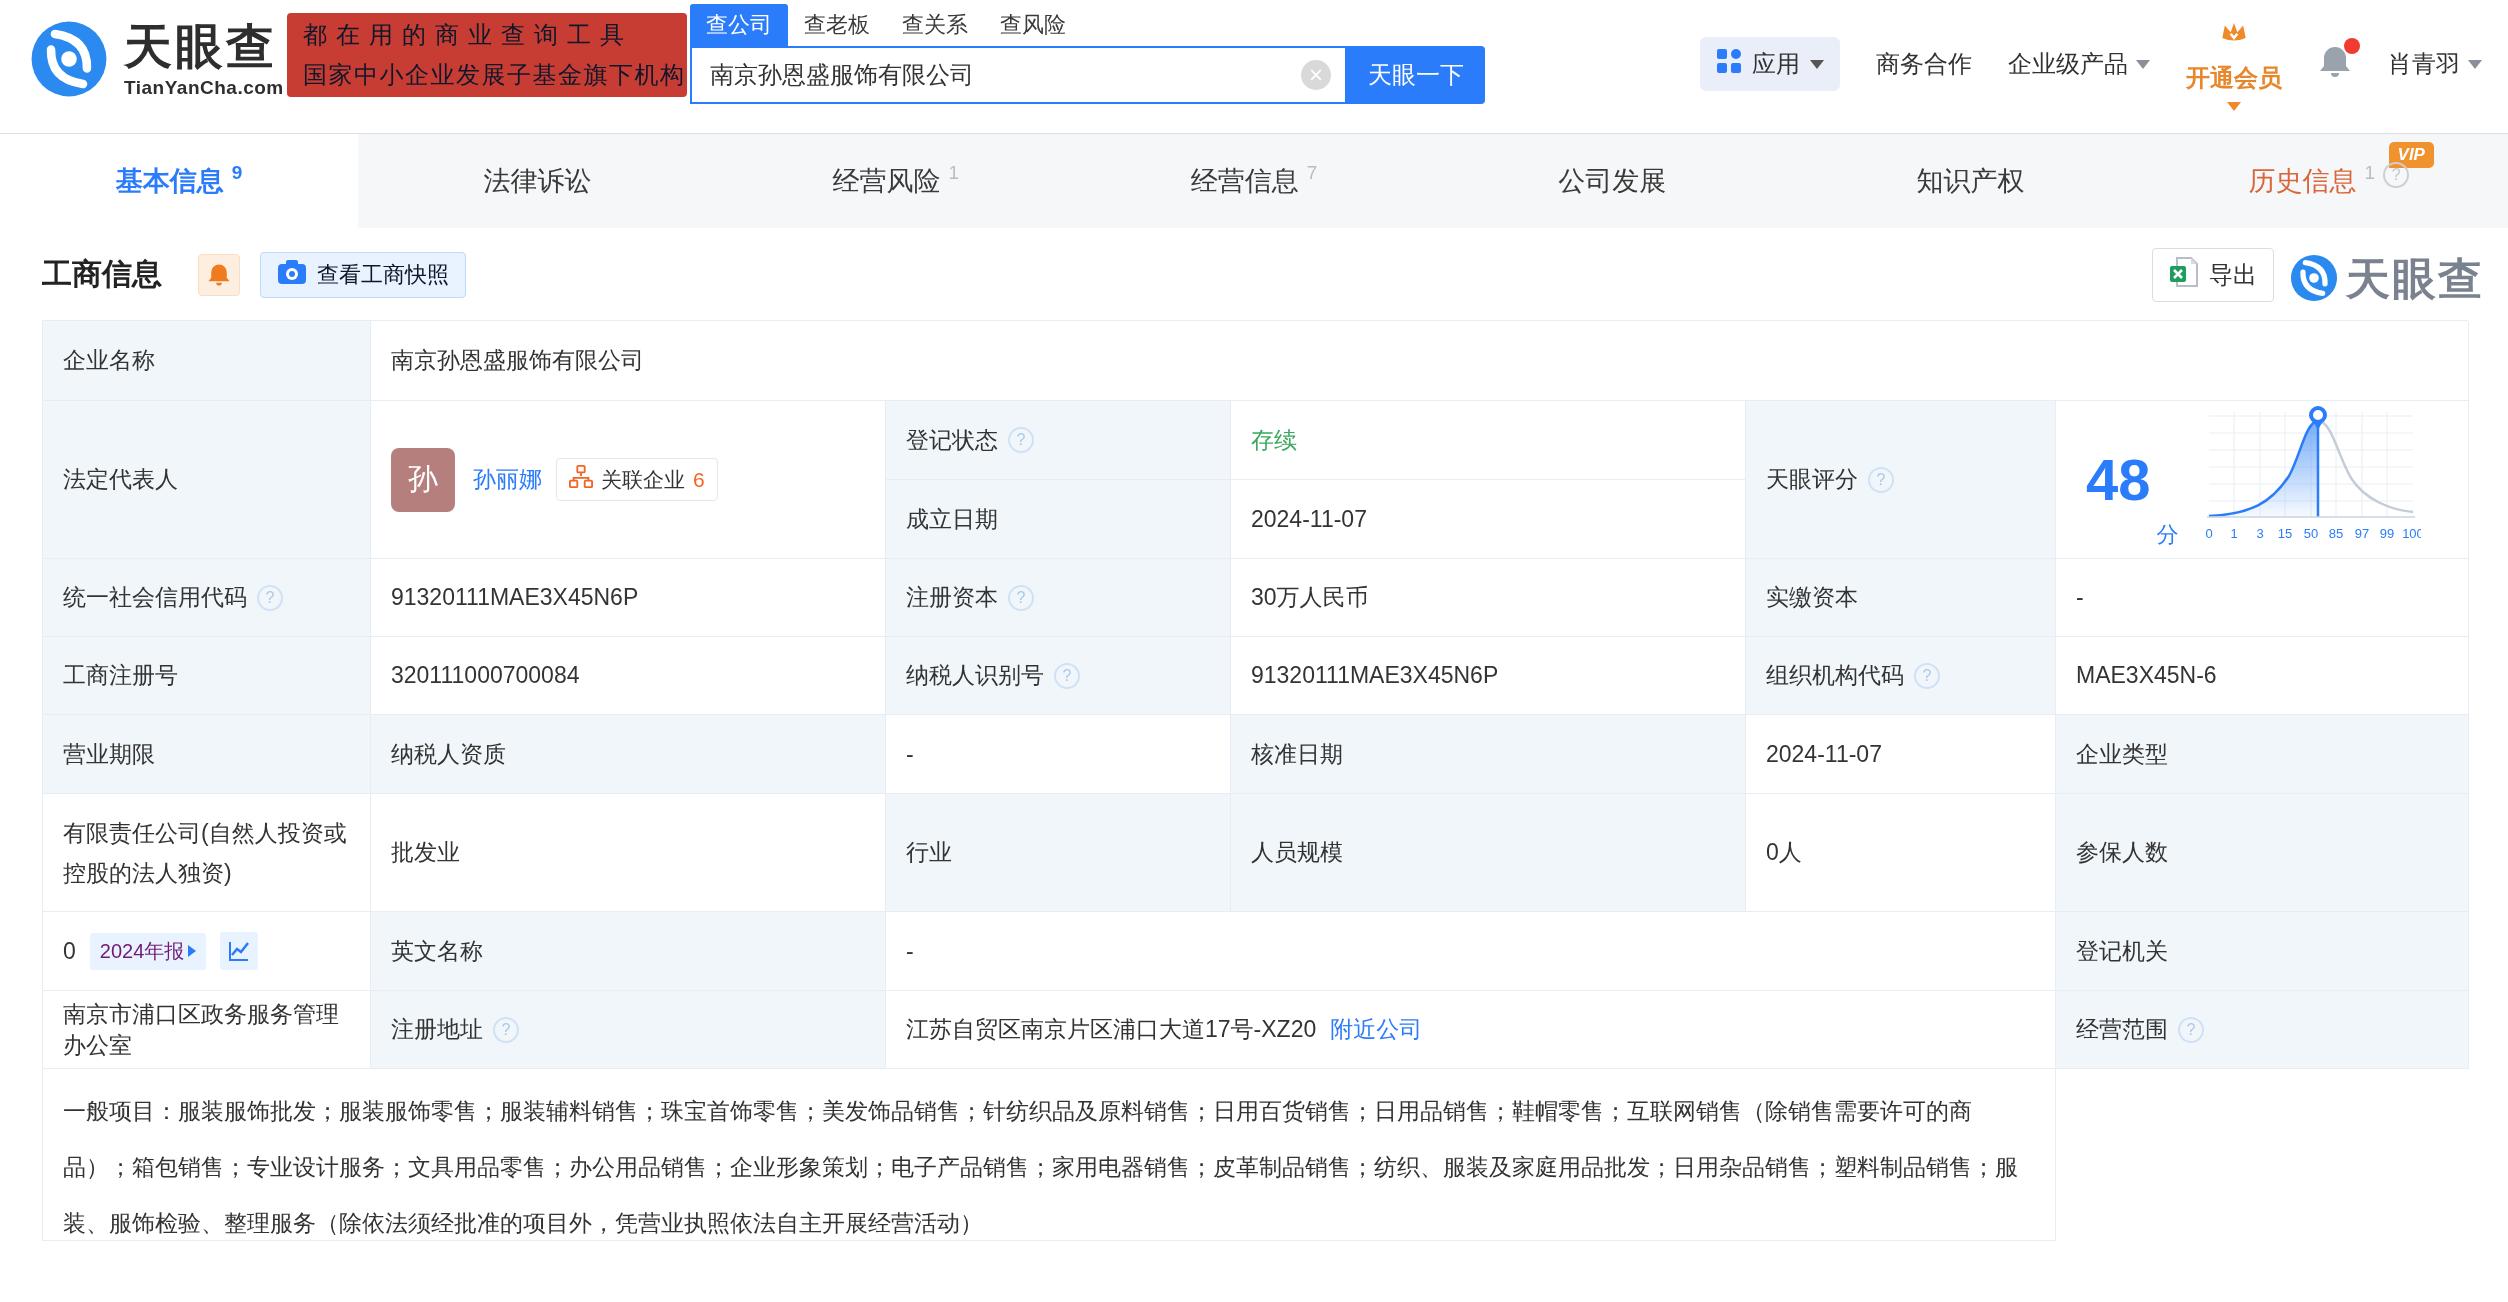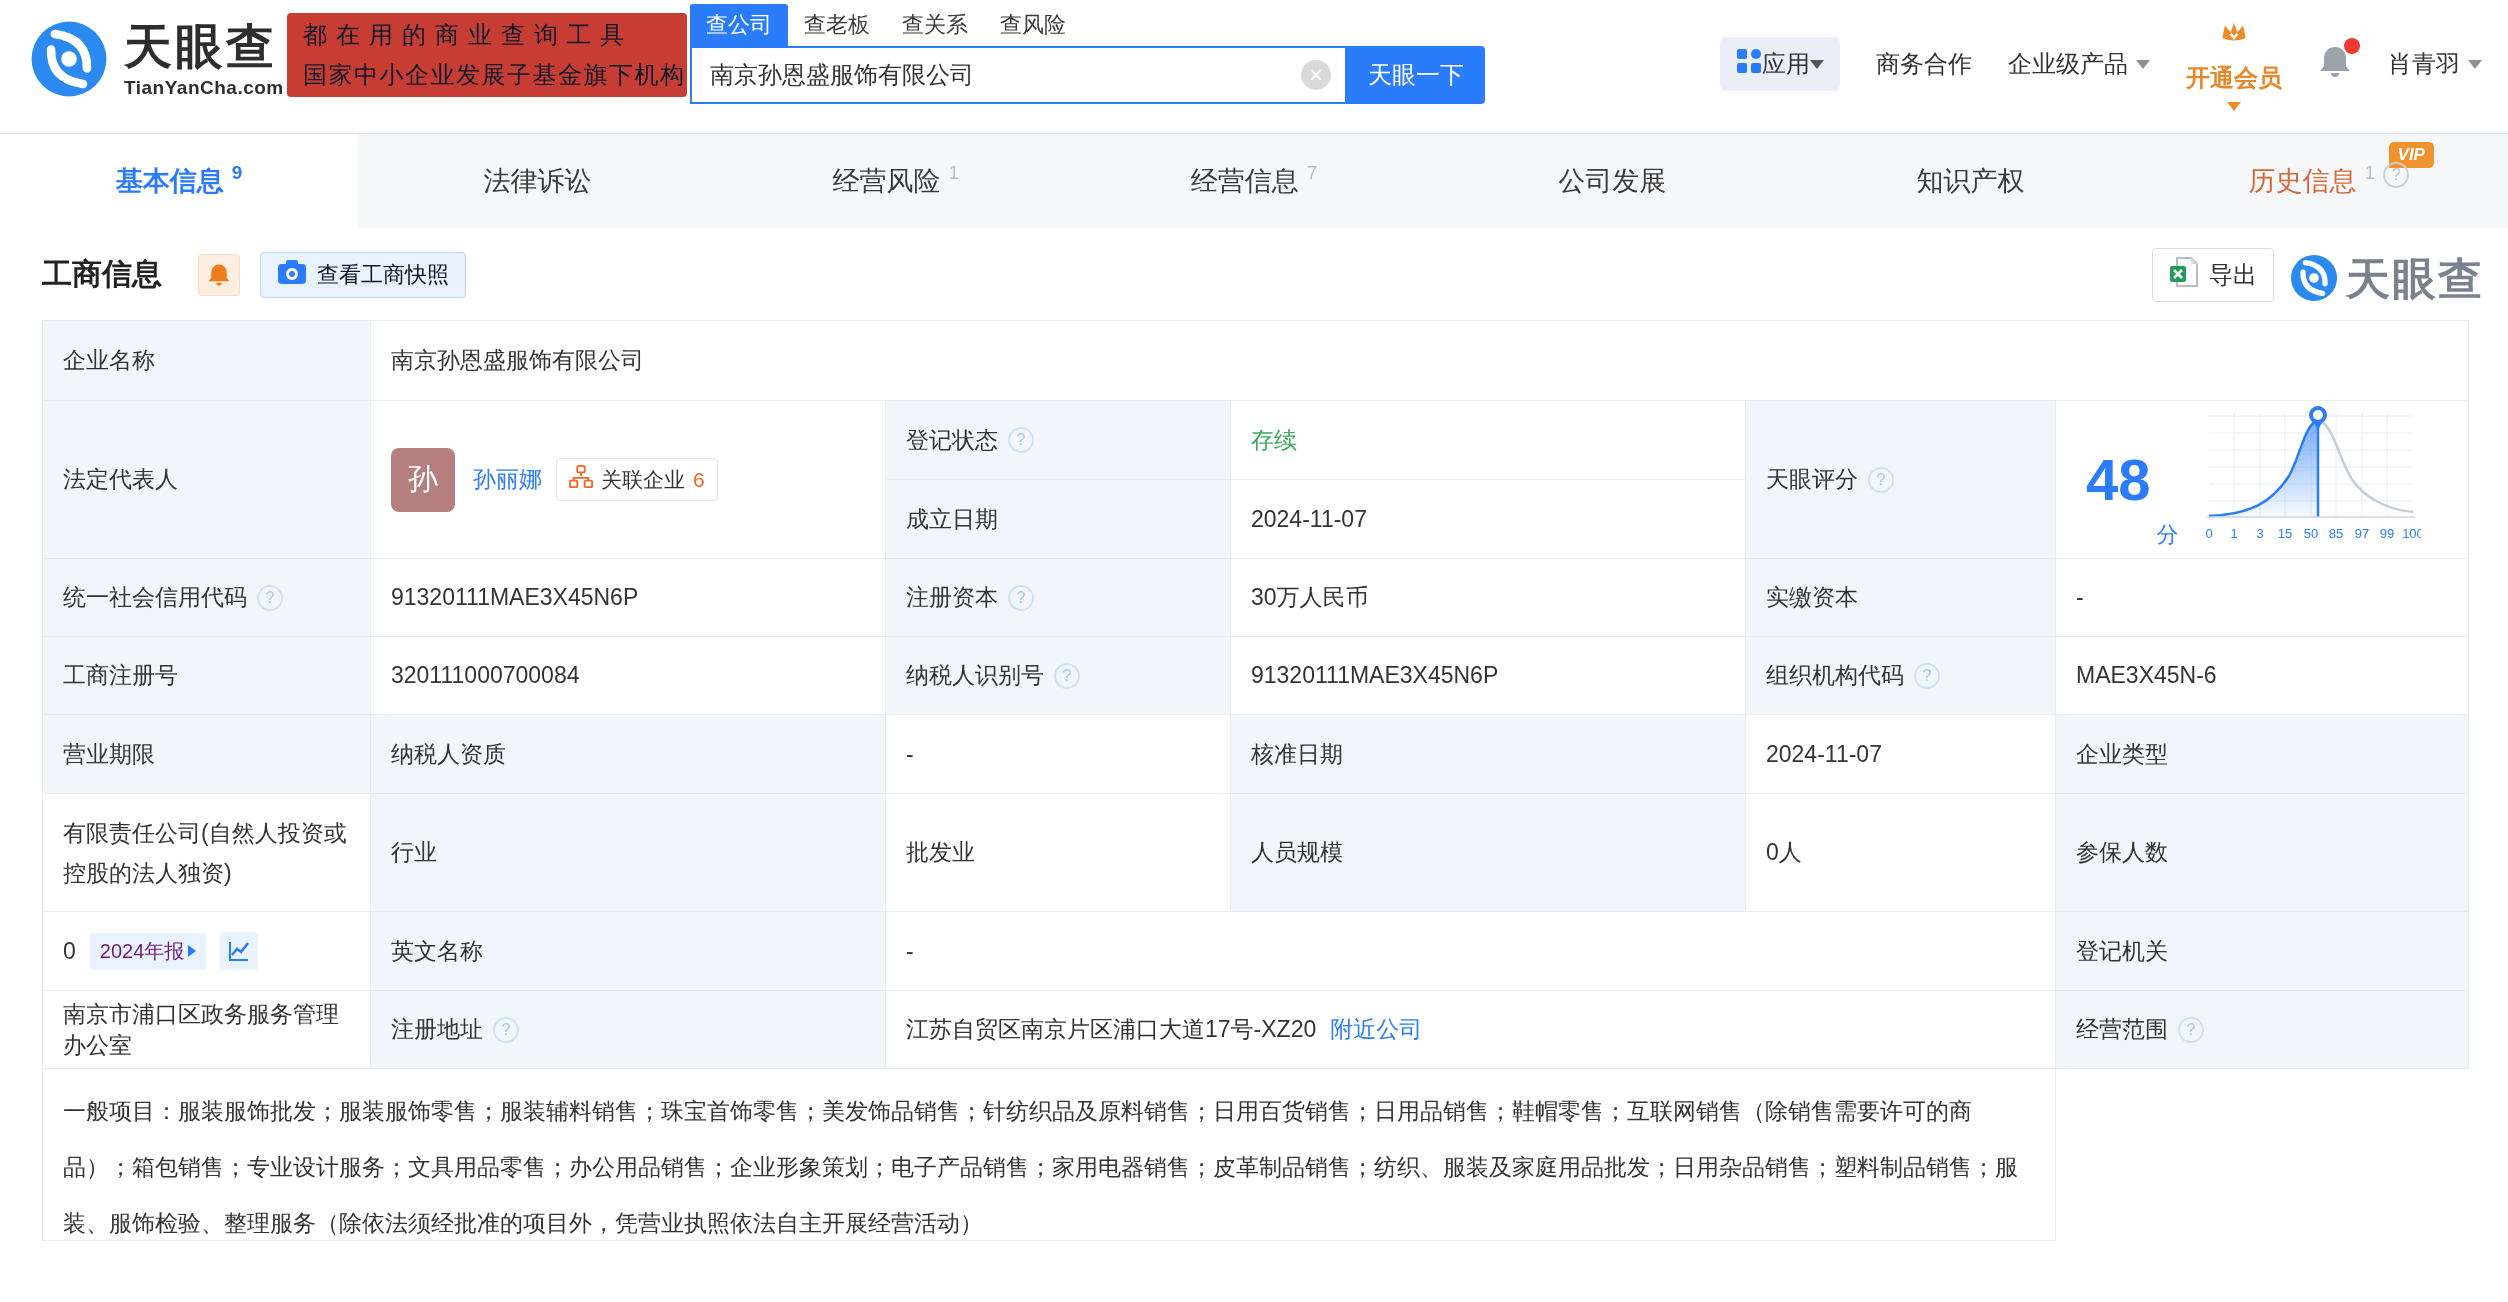--- a/index.html
+++ b/index.html
@@ -19,21 +19,21 @@
   .search-tabs { display:flex; align-items:flex-end; }
   .search-tab { font-size:22px; color:#3a3a3a; padding:6px 16px; cursor:pointer; }
   .search-tab.active { background:#2b7cfa; color:#fff; border-radius:3px 3px 0 0; }
   .search-row { display:flex; }
   .search-input-wrap { width:657px; height:58px; border:2px solid #2b7cfa; background:#fff; display:flex; align-items:center; padding:0 14px 0 18px; }
   .search-input { border:none; outline:none; flex:1; font-size:24px; color:#333; font-family:inherit; background:transparent; }
   .clear-icon { width:30px; height:30px; border-radius:50%; background:#d9d9d9; color:#fff; display:flex; align-items:center; justify-content:center; font-size:24px; line-height:1; cursor:pointer; flex:none; }
   .search-btn { width:138px; height:58px; background:#2b7cfa; color:#fff; font-size:24px; display:flex; align-items:center; justify-content:center; border:none; border-radius:0 4px 4px 0; cursor:pointer; font-family:inherit; }
 
   .nav { position:absolute; right:26px; top:36px; height:56px; display:flex; align-items:center; gap:36px; }
-  .apps-box { height:54px; background:#e9eef8; border-radius:6px; display:flex; align-items:center; padding:0 16px; font-size:24px; color:#333; cursor:pointer; }
+  .apps-box { height:54px; background:#e9eef8; border-radius:6px; display:flex; align-items:center; gap:10px; padding:0 16px; font-size:24px; color:#333; cursor:pointer; }
   .nav-item { font-size:24px; color:#333; display:flex; align-items:center; gap:8px; cursor:pointer; white-space:nowrap; }
   .caret { width:0; height:0; border-left:7px solid transparent; border-right:7px solid transparent; border-top:9px solid #8a8f99; display:inline-block; }
   .caret.blue-dark { border-top-color:#555; }
   .caret.orange { border-top-color:#ef8a2b; }
   .vip-nav { color:#e8862c; font-weight:bold;flex-direction:column; }
   .bell-wrap { position:relative; cursor:pointer; }
   .bell-dot { position:absolute; top:-6px; right:-8px; width:16px; height:16px; border-radius:50%; background:#f03b2e; }
 
   
   .tabbar { position:absolute; top:133px; left:0; width:2508px; height:95px; background:#f6f7f9; border-top:1px solid #dcdfe4; display:flex; }
@@ -333,22 +333,22 @@
     <div class="c">MAE3X45N-6</div>
 
     <div class="c lbl">营业期限</div>
     <div class="c lbl">纳税人资质</div>
     <div class="c">-</div>
     <div class="c lbl">核准日期</div>
     <div class="c">2024-11-07</div>
 
     <div class="c lbl">企业类型</div>
     <div class="c wrap2">有限责任公司(自然人投资或控股的法人独资)</div>
+    <div class="c">批发业</div>
     <div class="c lbl">行业</div>
-    <div class="c">批发业</div>
     <div class="c lbl">人员规模</div>
     <div class="c">0人</div>
 
     <div class="c lbl">参保人数</div>
     <div class="c gap14">
       <span>0</span>
       <span class="chip">
         <span>2024年报</span>
         <span class="chip-arrow"></span>
       </span>

